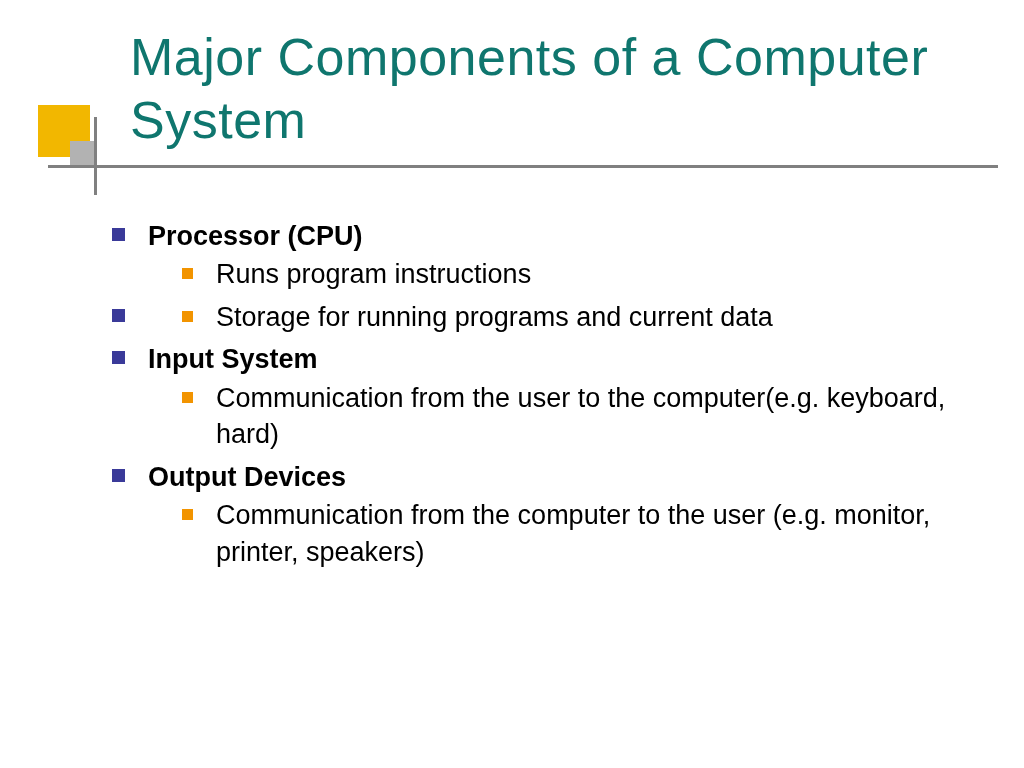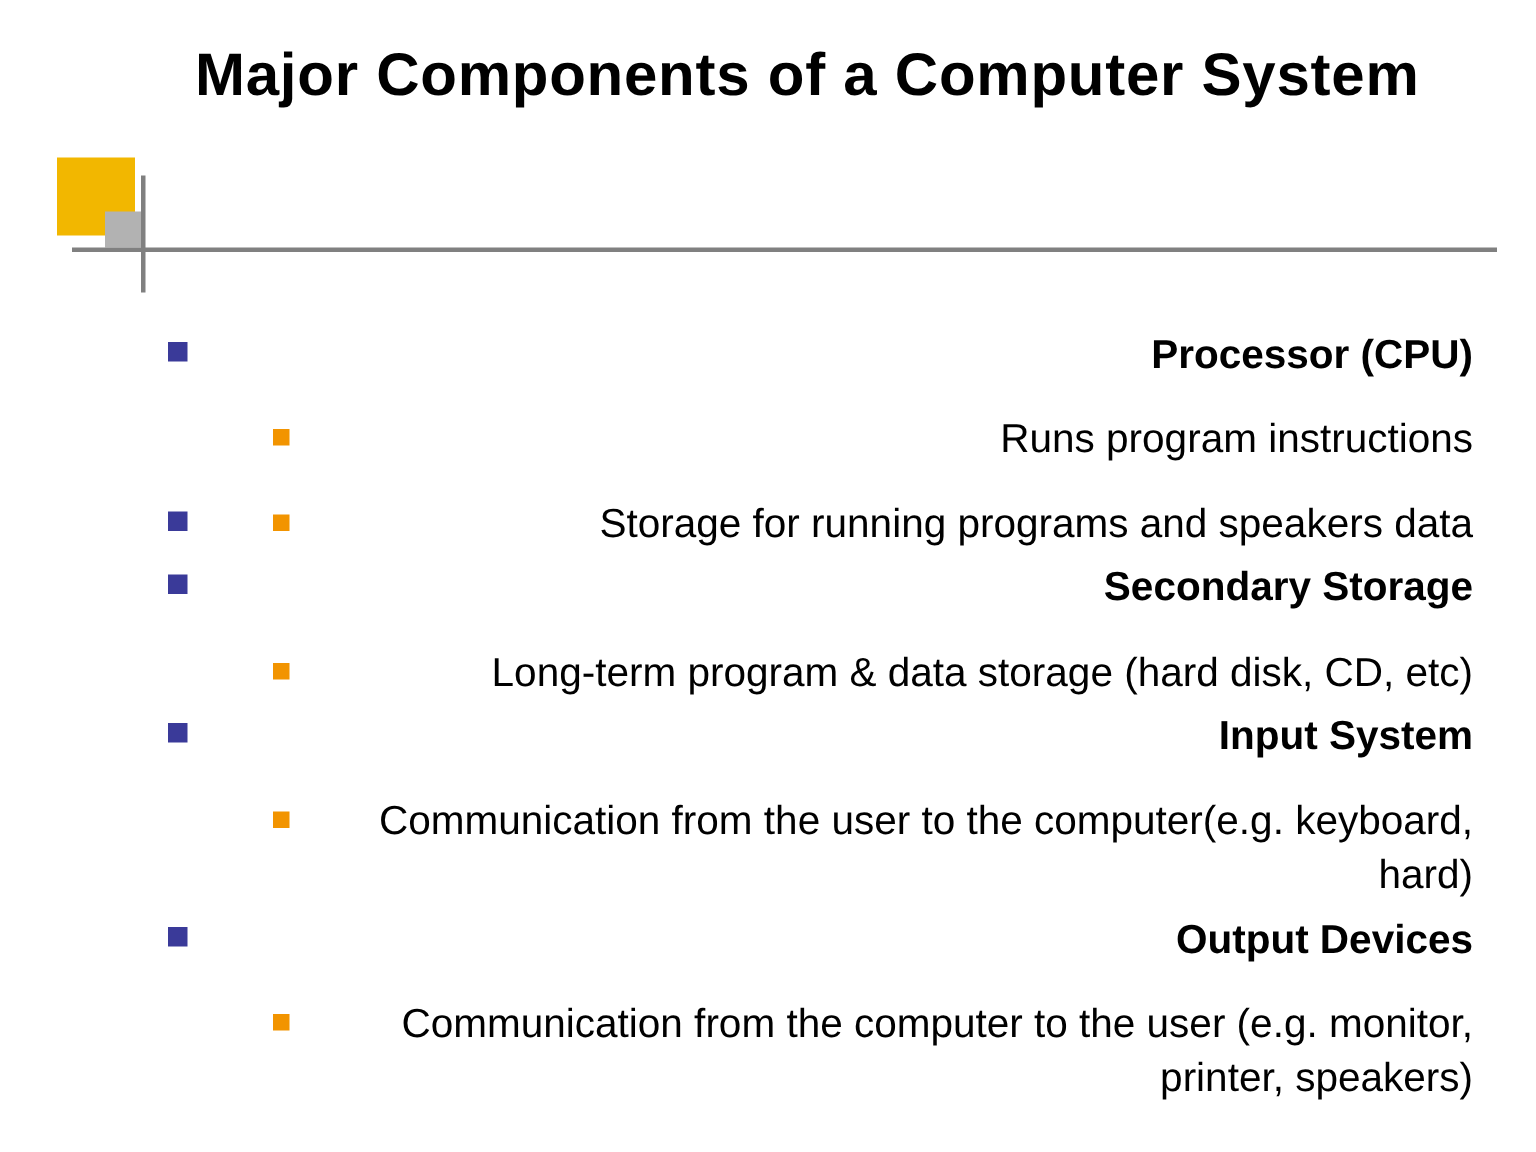--- a/index.html
+++ b/index.html
@@ -52,35 +52,34 @@
       left: 56px;
       top: 12px;
       width: 3px;
       height: 78px;
       background: #808080;
     }
     .slide-title {
       position: absolute;
       left: 130px;
       top: 26px;
-      font-size: 40px;
+      font-size: 52px;
       line-height: 1.22;
-      color: #000000;
-      font-weight: 700;
+      color: #0f766e;
+      font-weight: 400;
       letter-spacing: 0.5px;
     }
     .content {
       position: absolute;
       left: 112px;
       top: 218px;
       width: 870px;
     }
     ul {
       list-style: none;
-      text-align: right;
     }
     .top-list > li {
       position: relative;
       padding-left: 36px;
       margin-bottom: 4px;
     }
     .top-list > li::before {
       content: "";
       position: absolute;
       left: 0;
@@ -89,21 +88,21 @@
       height: 13px;
       background: #3a3a99;
     }
     .top-heading {
       font-weight: 700;
       font-size: 27px;
       color: #000;
       line-height: 1.35;
     }
     .sub-list {
-      margin-top: 20px;
+      margin-top: 2px;
       margin-bottom: 6px;
     }
     .sub-list > li {
       position: relative;
       padding-left: 68px;
       font-size: 27px;
       color: #000;
       line-height: 1.35;
       margin-bottom: 2px;
     }
@@ -132,27 +131,21 @@
 <div class="content">
   <ul class="top-list">
     <li>
       <div class="top-heading">Processor (CPU)</div>
       <ul class="sub-list">
         <li>Runs program instructions</li>
       </ul>
     </li>
     <li>
       <ul class="sub-list">
-        <li>Storage for running programs and speakers data</li>
-      </ul>
-    </li>
-    <li>
-      <div class="top-heading">Secondary Storage</div>
-      <ul class="sub-list">
-        <li>Long-term program &amp; data storage (hard disk, CD, etc)</li>
+        <li>Storage for running programs and current data</li>
       </ul>
     </li>
     <li>
       <div class="top-heading">Input System</div>
       <ul class="sub-list">
         <li>Communication from the user to the computer(e.g. keyboard, hard)</li>
       </ul>
     </li>
     <li>
       <div class="top-heading">Output Devices</div>

